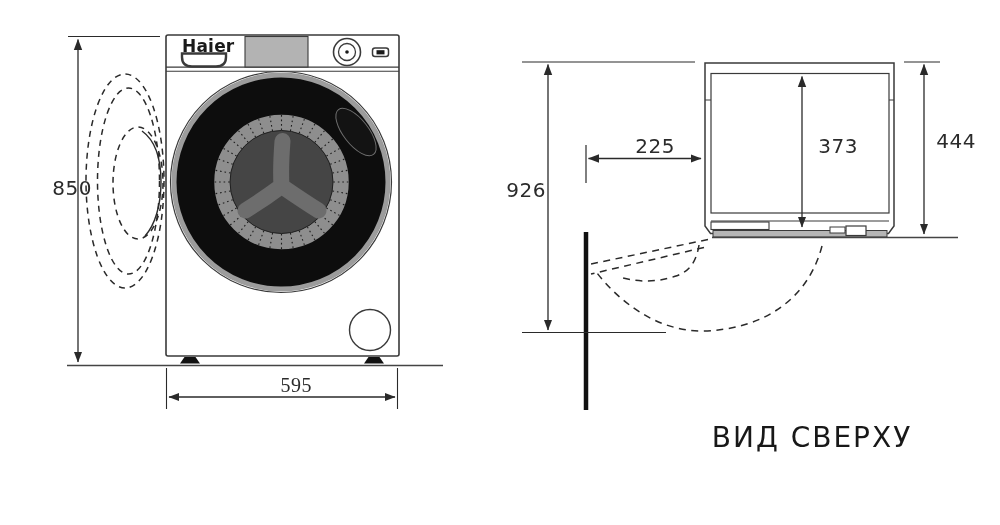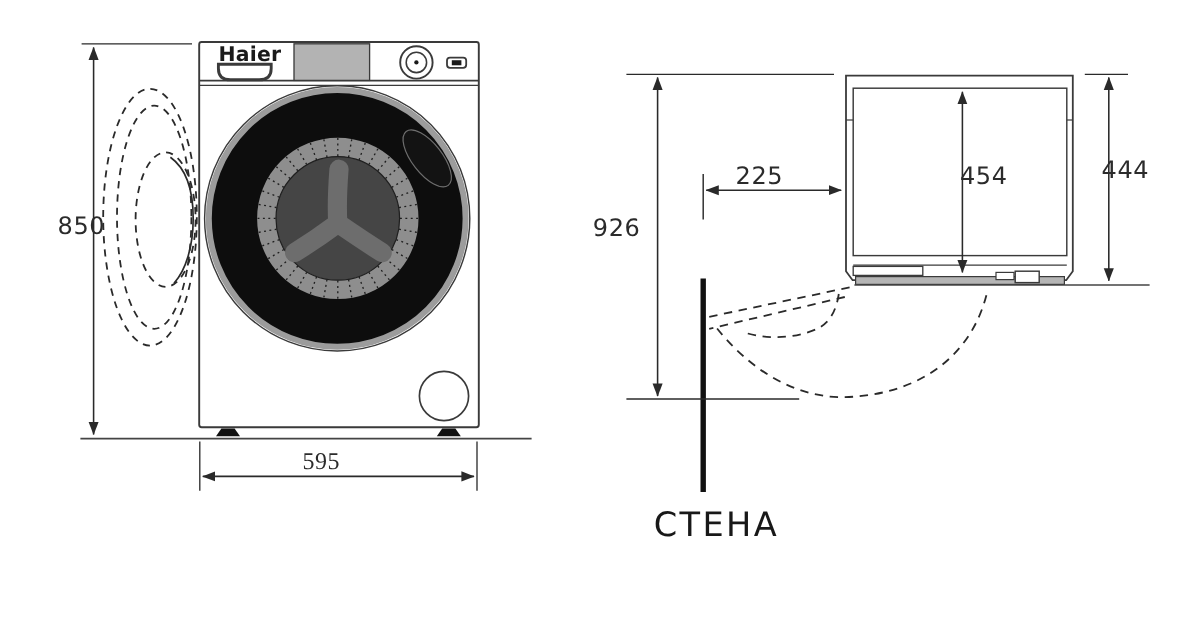--- a/index.html
+++ b/index.html
@@ -3,21 +3,21 @@
 <meta charset="utf-8">
 <style>
   html,body{margin:0;padding:0;background:#fff;}
   .canvas{
     position:relative;width:1000px;height:525px;background:#ffffff;overflow:hidden;
     font-family:"DejaVu Sans","Liberation Sans",sans-serif;color:#1f1f1f;
   }
   .canvas svg{position:absolute;left:0;top:0;}
   .dim{
     position:absolute;font-size:20px;letter-spacing:.5px;color:#2b2b2b;
-    text-align:left;white-space:nowrap;
+    text-align:right;white-space:nowrap;
   }
   .viewlabel{
     position:absolute;font-size:28px;letter-spacing:2px;color:#181818;
     text-align:center;white-space:nowrap;
   }
   .logo{
     position:absolute;left:182px;top:36px;font-size:17px;font-weight:bold;
     letter-spacing:.2px;color:#1a1a1a;
   }
 </style>
@@ -166,20 +166,20 @@
   <div class="logo">Haier</div>
 
   <div class="dim" style="left:28px;top:176px;width:44px;margin-left:20px;">850</div>
 
   <div class="dim" style="left:252px;top:374px;width:60px;font-family:Liberation Serif, serif;">595</div>
 
   <div class="dim" style="left:494px;top:178px;width:52px;">926</div>
 
   <div class="dim" style="left:613px;top:134px;width:62px;">225</div>
 
-  <div class="dim" style="left:800px;top:134px;width:58px;">454</div>
+  <div class="dim" style="left:800px;top:134px;width:58px;">373</div>
 
   <div class="dim" style="left:918px;top:129px;width:58px;">444</div>
 
 
-  <div class="viewlabel" style="left:518px;top:421px;width:158px;">СТЕНА</div>
 
+  <div class="viewlabel" style="left:698px;top:421px;width:228px;">ВИД СВЕРХУ</div>
 </div>
 
 </body></html>

